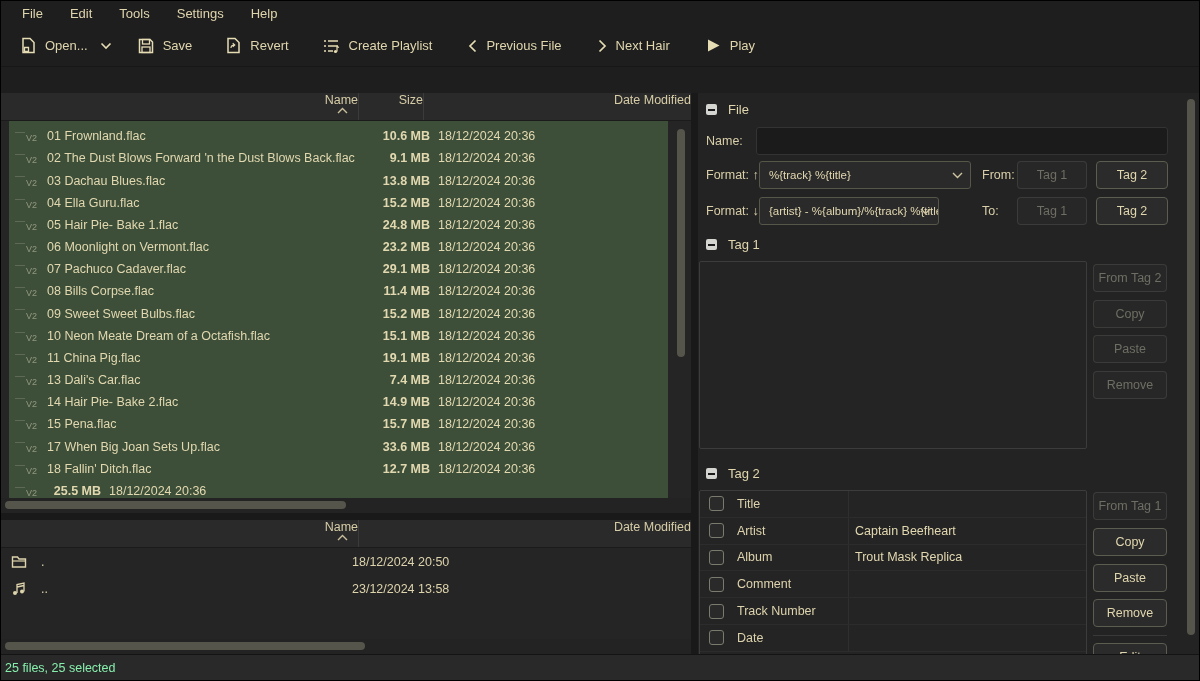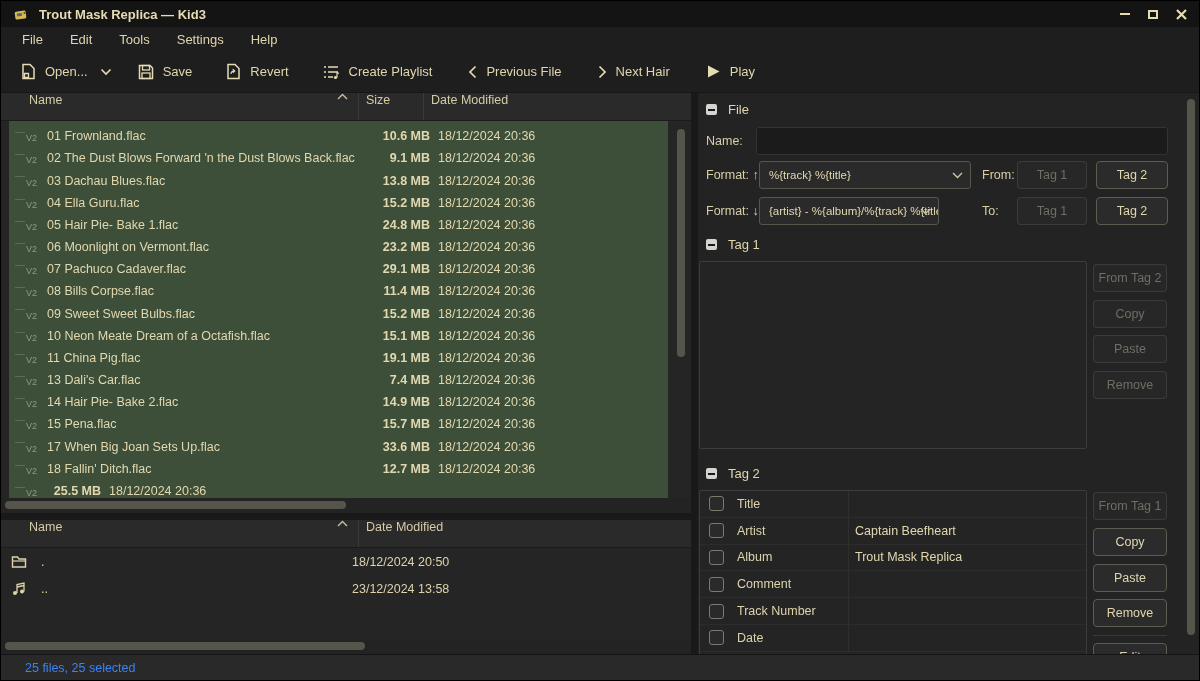--- a/index.html
+++ b/index.html
@@ -25,21 +25,21 @@
   .toolbar { height:42px; display:flex; align-items:center; padding:0 10px; gap:2px; font-size:13px; color:#e0d6ae; border-bottom:1px solid #171717; }
   .tool-btn { display:flex; align-items:center; gap:9px; padding:6px 10px; border-radius:3px; }
   .tool-btn svg { flex:none; }
   .tool-drop { padding:6px 6px; margin-left:-6px; }
   
   .main { position:absolute; top:92px; left:0; right:0; bottom:26px; display:flex; }
   .left-pane { width:690px; flex:none; display:flex; flex-direction:column; background:#252525; position:relative; }
   .right-pane { flex:1; position:relative; background:#232323; border-left:7px solid #191919; overflow:hidden; }
   
   .table-header { height:28px; background:#2a2a2a; display:flex; align-items:stretch; color:#d6cca6; border-bottom:1px solid #1b1b1b; flex:none; }
-  .th { display:flex; align-items:flex-start; }
+  .th { display:flex; align-items:flex-end;flex-direction:column; }
   .th-name { width:358px; padding-left:28px; border-right:1px solid #3b3b3b; }
   .sort-icon { margin-left:auto; margin-right:10px; display:flex; }
   .th-size { width:65px; padding-left:7px; border-right:1px solid #3b3b3b; }
   .th-date { flex:1; padding-left:7px; }
   
   .file-table { height:420px; position:relative; flex:none; display:flex; flex-direction:column; }
   .rows { position:relative; width:667px; height:377px; overflow:hidden; }
   .rows::before { content:""; position:absolute; left:14px; top:0; bottom:0; width:1px; background:rgba(150,150,133,0.38); }
   .frow { height:22.18px; margin-left:8px; display:flex; align-items:flex-end; background:#3d4f39; position:relative; color:#e2d8b0; white-space:nowrap; }
   .frow::before { content:""; position:absolute; left:6px; top:50%; width:10px; height:1px; background:rgba(150,150,133,0.38); }
@@ -53,21 +53,21 @@
   .vthumb { position:absolute; left:0; width:8px; border-radius:4px; background:#56554b; }
   .splitter { height:7px; background:#191919; flex:none; }
   
   .dir-table { flex:1; display:flex; flex-direction:column; position:relative; }
   .drow { height:27px; display:flex; align-items:center; padding-left:10px; color:#ddd3ac; }
   .dicon { width:16px; height:16px; flex:none; display:flex; }
   .dname { width:320px; flex:none; padding-left:14px; }
   .ddate { padding-left:5px; }
   .dir-fill { flex:1; }
   
-  .statusbar { position:absolute; left:0; right:0; bottom:0; height:26px; background:#292929; border-top:1px solid #141414; display:flex; align-items:center; padding:0 24px; color:#3b82f6; }
+  .statusbar { position:absolute; left:0; right:0; bottom:0; height:26px; background:#292929; border-top:1px solid #141414; display:flex; align-items:center; padding:0 4px; color:#86efac; }
   
   .sec-header { position:absolute; display:flex; align-items:center; gap:11px; color:#e0d6ae; font-size:13px; }
   .collapse-icon { width:11px; height:11px; background:#d4d4d0; border-radius:2px; position:relative; flex:none; }
   .collapse-icon::after { content:""; position:absolute; left:2px; top:5px; width:7px; height:1.6px; background:#1a1a1a; }
   .rlabel { position:absolute; color:#d9cfa9; font-size:12.5px; }
   .tinput { position:absolute; background:#1b1b1b; border:1px solid #333; border-radius:3px; height:28px; color:#e2d8b0; font-family:"Liberation Sans",sans-serif; font-size:12.5px; padding:0 8px; outline:none; }
   .combo { position:absolute; height:28px; background:#2a2a2a; border:1px solid #565649; border-radius:3px; display:flex; align-items:center; padding:0 24px 0 9px; color:#e2d8b0; font-size:11.5px; white-space:nowrap; overflow:hidden; }
   .combo .chev { position:absolute; right:7px; display:flex; }
   .rbtn { position:absolute; height:28px; background:#2b2b2b; border:1px solid #5c5c50; border-radius:4px; color:#e0d6ae; font-size:12.5px; display:flex; align-items:center; justify-content:center; }
   .rbtn.disabled { color:#6e6e64; border-color:rgba(120,120,110,0.25); background:#272727; }
@@ -80,43 +80,20 @@
   .btn-divider { position:absolute; height:1px; background:rgba(255,255,255,0.10); }
   .panel-vscroll { position:absolute; right:4px; top:6px; bottom:8px; width:8px; }
   .panel-vscroll .vthumb { top:0; height:98%; }
   svg { display:block; }
 </style>
 </head>
 <body>
 
 <div class="window">
 
-  <div class="titlebar">
-    <span class="app-icon">
-      <svg width="16" height="16" viewBox="0 0 16 16">
-        <rect x="2" y="5" width="11" height="8" rx="1.5" fill="#d8b84e" transform="rotate(-8 8 9)"></rect>
-        <rect x="4" y="7" width="5" height="3" fill="#4a6b8a" transform="rotate(-8 8 9)"></rect>
-        <circle cx="11.5" cy="7" r="1" fill="#5a4a20"></circle>
-      </svg>
-    </span>
-    <span class="win-title">Trout Mask Replica — Kid3</span>
-    <div class="win-controls">
-      <span class="win-btn">
-          <span class="min-glyph"></span>
-        </span>
-      <span class="win-btn">
-          <span class="max-glyph"></span>
-        </span>
-      <span class="win-btn">
-        <svg width="11" height="11" viewBox="0 0 11 11">
-            <path d="M1 1 L10 10 M10 1 L1 10" stroke="#e6dcb4" stroke-width="2.2"></path>
-          </svg>
-      </span>
-    </div>
-  </div>
 
   <div class="menubar">
     <span class="menu-item">File</span>
     <span class="menu-item">Edit</span>
     <span class="menu-item">Tools</span>
     <span class="menu-item">Settings</span>
     <span class="menu-item">Help</span>
   </div>
 
   <div class="toolbar">

